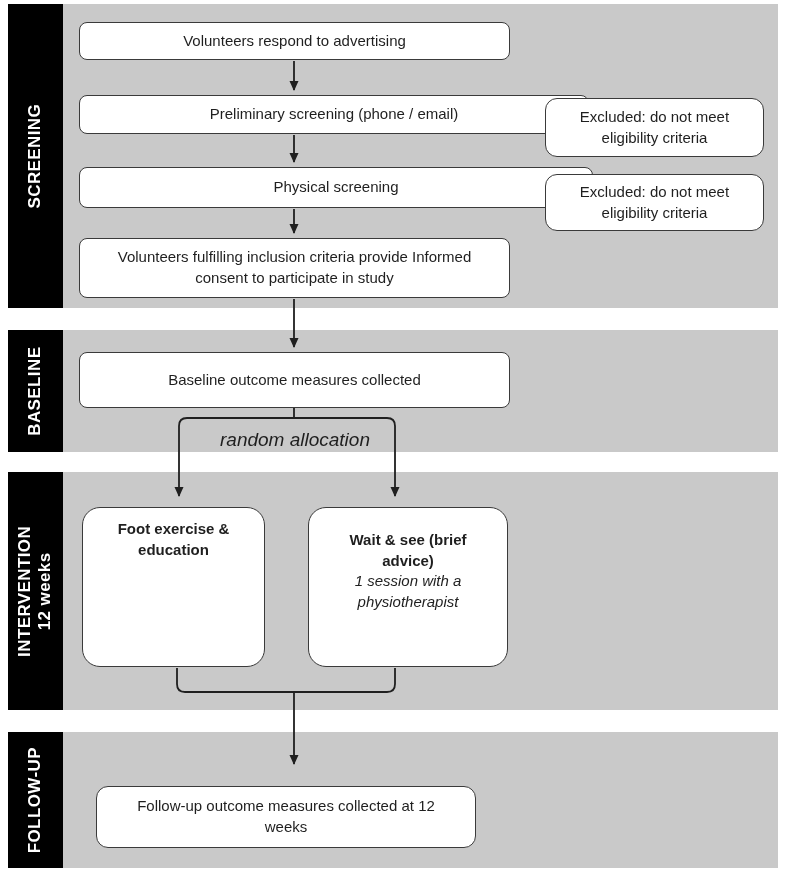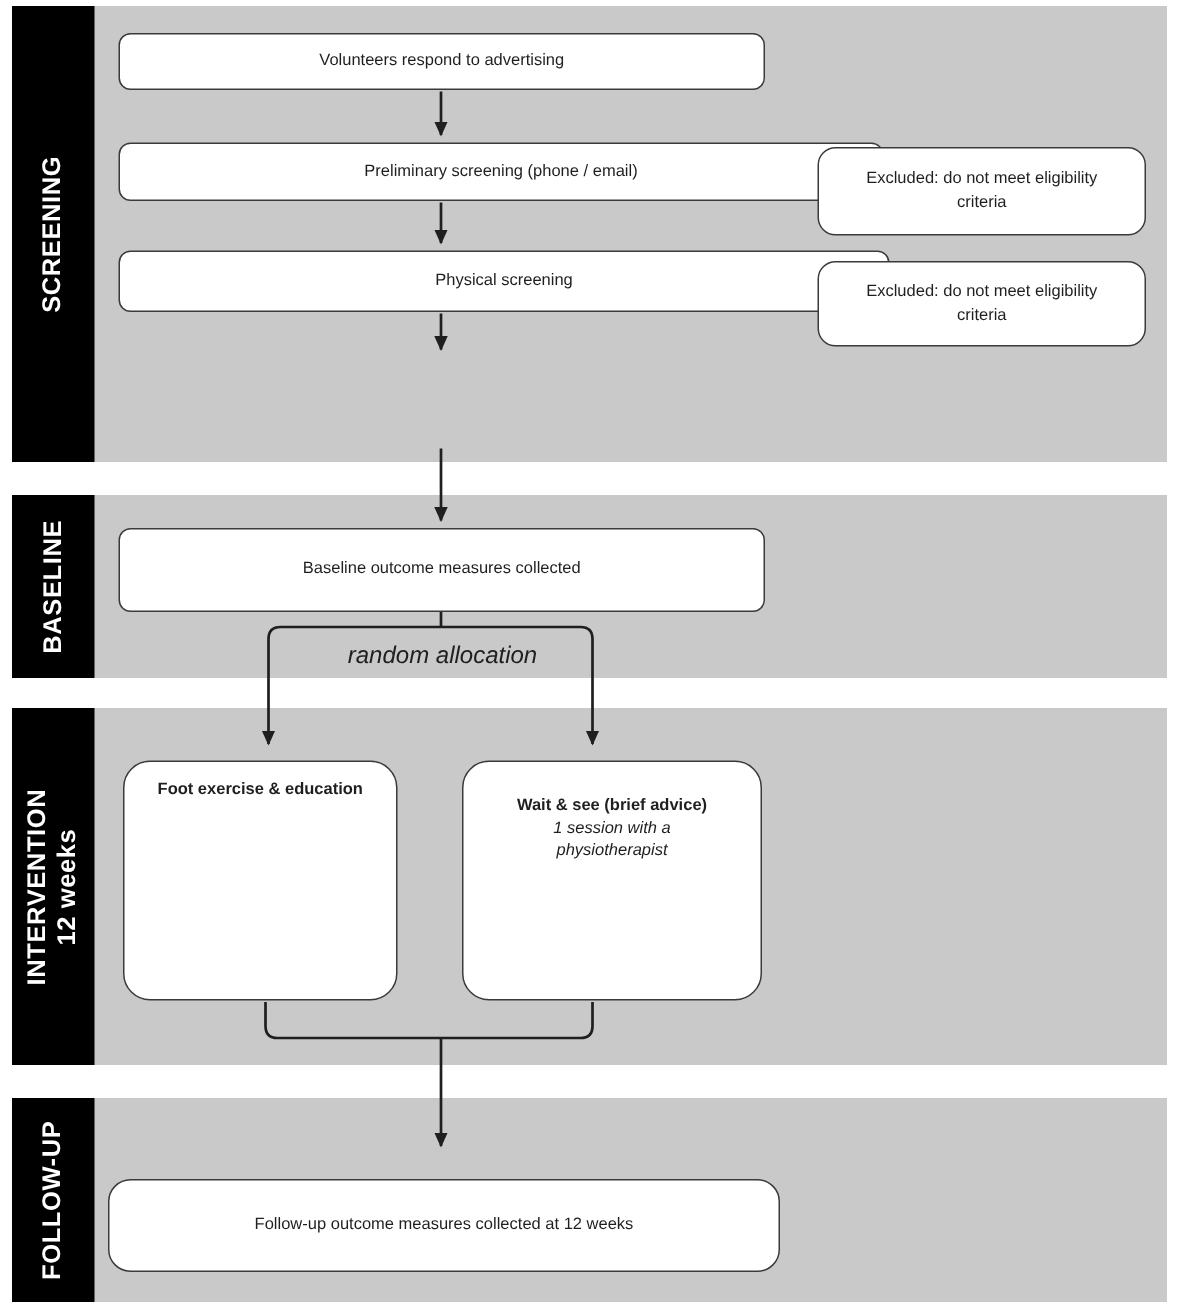--- a/index.html
+++ b/index.html
@@ -32,37 +32,37 @@
     text-align:center;
     line-height:1.2;
   }
   .box{
     position:absolute;
     background:#ffffff;
     border:1.6px solid #3a3a3a;
     border-radius:8px;
     display:flex;align-items:center;justify-content:center;
     text-align:center;
-    font-size:11px;
+    font-size:15px;
     line-height:1.38;
     box-sizing:border-box;
     padding:4px 8px;
   }
   .box.round-lg{border-radius:12px;margin-top:15px;}
   .box.arm{
     border-radius:18px;
     flex-direction:column;
     justify-content:flex-start;
     align-items:center;
   }
   .arm-title{font-weight:bold;}
   .rand-label{
     position:absolute;
     font-style:italic;
-    font-size:16px;
+    font-size:19px;
     text-align:center;
     white-space:nowrap;
   }
   svg.arrows{
     position:absolute;left:0;top:0;
     pointer-events:none;
   }
 </style>
 </head>
 <body>
@@ -131,33 +131,36 @@
   </div>
 
   <div class="box" style="left:79px;top:167px;width:514px;height:41px;">
     <span>Physical screening</span>
   </div>
 
   <div class="box round-lg" style="left:545px;top:159px;width:219px;height:57px;">
     <span style="max-width:175px;">Excluded: do not meet eligibility criteria</span>
   </div>
 
+  <div class="box" style="left:79px;top:238px;width:431px;height:60px;">
+    <span style="max-width:360px;">Volunteers fulfilling inclusion criteria provide Informed consent to participate in study</span>
+  </div>
 
   <div class="box" style="left:79px;top:352px;width:431px;height:56px;">
     <span>Baseline outcome measures collected</span>
   </div>
 
   <div class="rand-label" style="left:180px;top:429px;width:230px;">random allocation</div>
 
   <div class="box arm" style="left:82px;top:507px;width:183px;height:160px;padding-top:11px;">
     <div class="arm-title" style="max-width:140px;">Foot exercise &amp; education</div>
   </div>
 
   <div class="box arm" style="left:308px;top:507px;width:200px;height:160px;padding-top:22px;">
     <div class="arm-title" style="max-width:140px;">Wait &amp; see (brief advice)</div>
     <div class="arm-body" style="max-width:132px;font-style:italic;">1 session with a physiotherapist</div>
   </div>
 
-  <div class="box round-lg" style="left:72px;top:771px;width:448px;height:62px;border-radius:15px;">
+  <div class="box round-lg" style="left:96px;top:771px;width:380px;height:62px;">
     <span style="max-width:330px;">Follow-up outcome measures collected at 12 weeks</span>
   </div>
 
 </div>
 
 </body></html>

